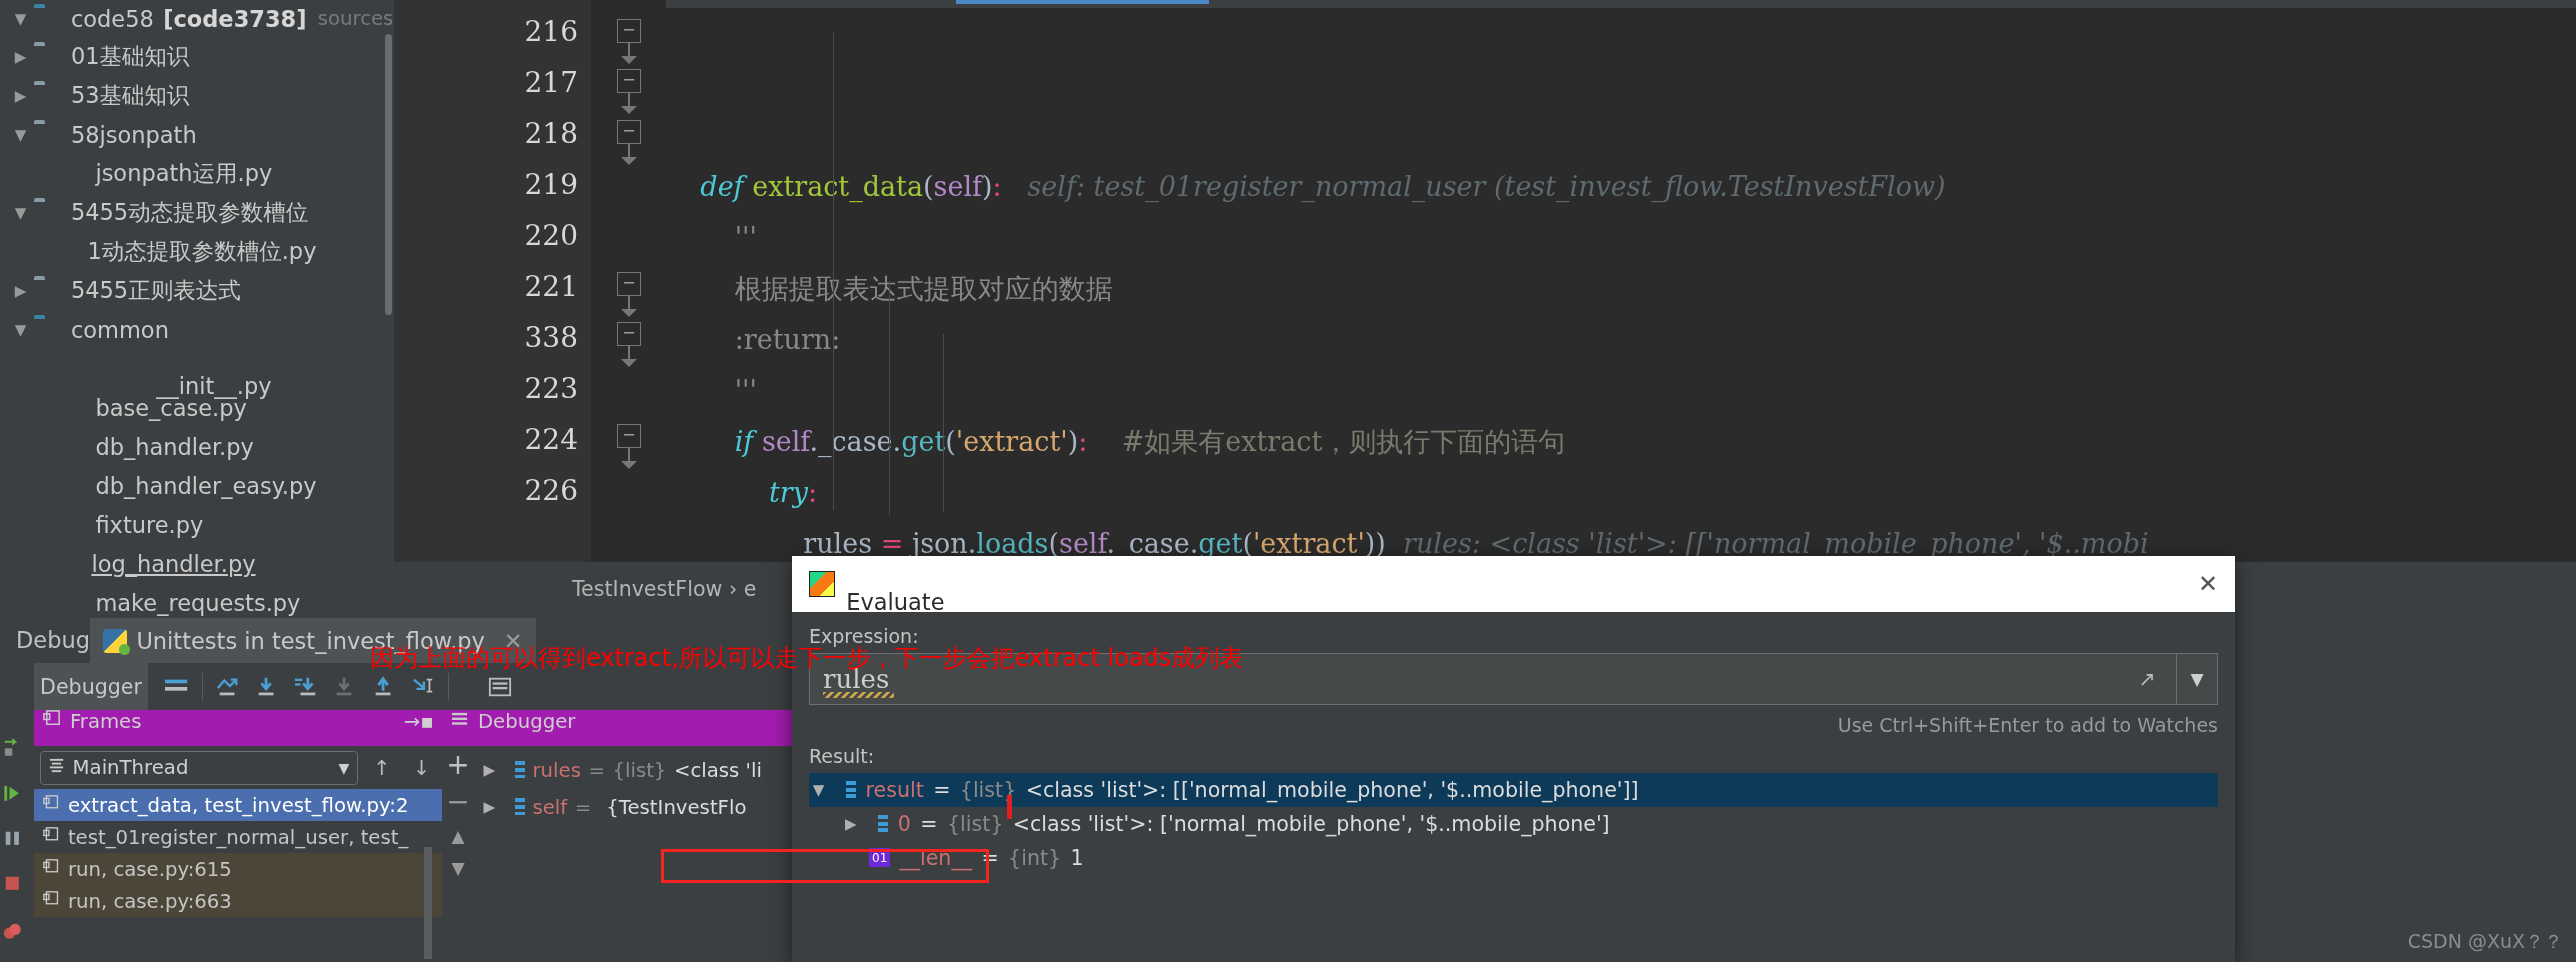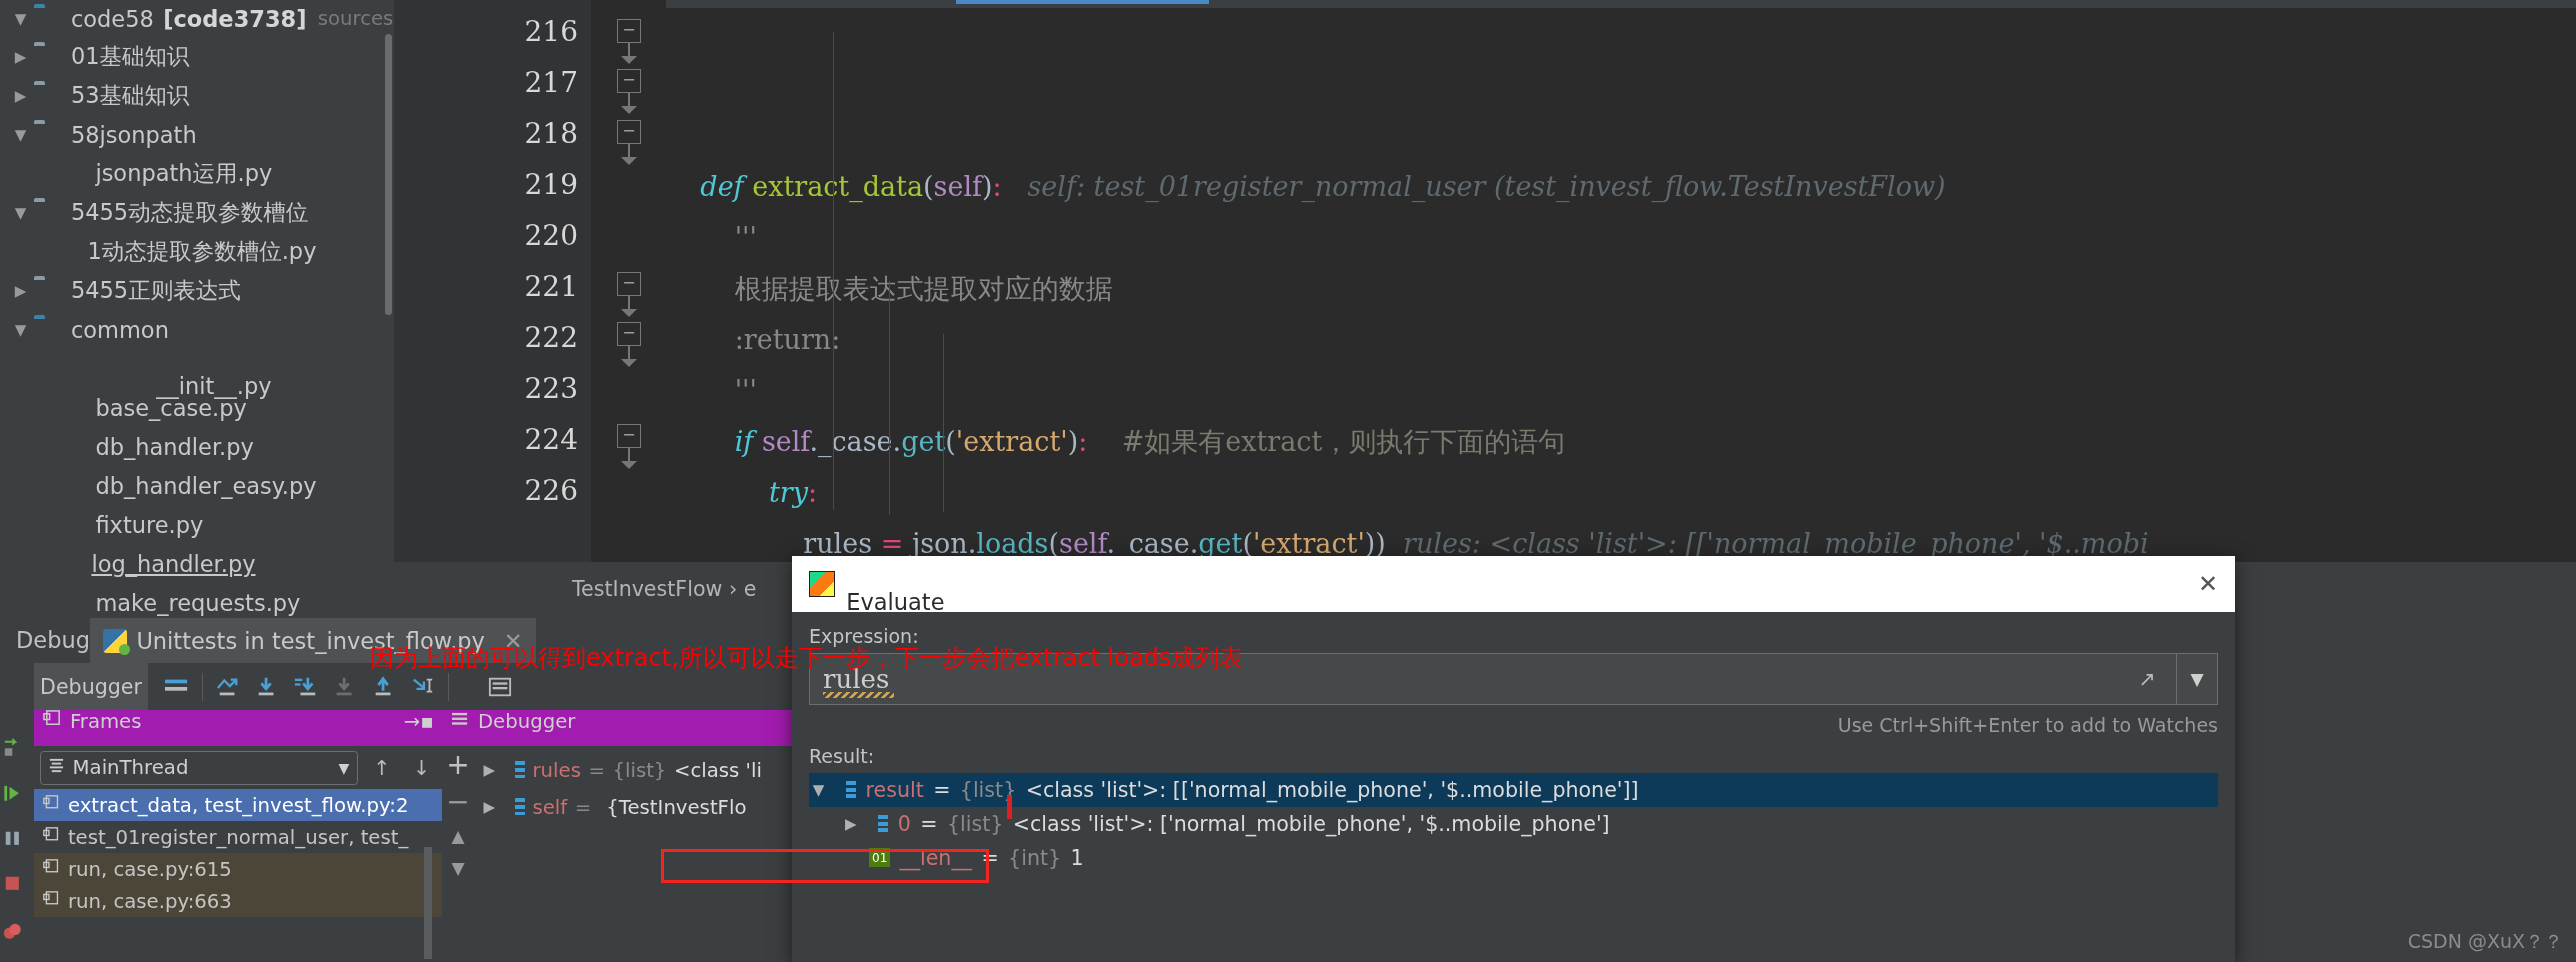--- a/index.html
+++ b/index.html
@@ -168,21 +168,21 @@
   .expr-drop { width:41px; border:0.9px solid #6b6f71; border-left:none; background:#45494a;
                display:flex; align-items:center; justify-content:center; color:#cfcfcf; font-size:17px; }
   .eval-hintline { text-align:right; font-size:19px; color:#9a9a9a; margin-top:9.4px; }
   .res-label { font-size:19px; color:#c4c4c4; margin-top:9.4px; }
   .res-tree { margin-top:5.6px; }
   .res-row { height:34px; display:flex; align-items:center; gap:9.4px; font-size:20.6px; white-space:nowrap; }
   .res-row.sel { background:#0d3a58; }
   .list-ico { width:19px; height:19px; position:relative; display:inline-block;}
   .list-ico i { position:absolute; right:0; width:10.3px; height:3.7px; background:#3d9bd6; }
   .list-ico i:nth-child(1){ top:0.9px;} .list-ico i:nth-child(2){ top:7.5px;} .list-ico i:nth-child(3){ top:14px;}
-  .int-ico { width:20.6px; height:19px; background:#4d7c0f; color:#fff; font-size:12px;
+  .int-ico { width:20.6px; height:19px; background:#6d28d9; color:#fff; font-size:12px;
              display:inline-flex; align-items:center; justify-content:center; }
   .vname { color:#ca7070; }
   .vtype { color:#8a8a8a; }
   .vval { color:#dcdcdc; }
   .red-cursor { position:absolute; left:1007px; top:795px; width:4.7px; height:24px; background:#e02020; }
 
   
   .annot {
     position:absolute; font-size:24px; color:#fe0000; white-space:nowrap;
     font-family:"DejaVu Sans","Liberation Sans",sans-serif;
@@ -290,21 +290,21 @@
       <div class="t" style="left:562px; width:253px; background:#4a88c7;"></div>
     </div>
     <div class="gutter">
       <div id="gutter-body" style="padding-top:5.6px;">
           <div class="ln">216</div>
           <div class="ln">217</div>
           <div class="ln">218</div>
           <div class="ln">219</div>
           <div class="ln">220</div>
           <div class="ln">221</div>
-          <div class="ln">222</div>
+          <div class="ln">338</div>
           <div class="ln">223</div>
           <div class="ln">224</div>
           <div class="ln">226</div>
         </div>
     </div>
     <div class="folds">
       <div class="fold tail" style="top:19px;">−</div>
       <div class="fold tail" style="top:69px;">−</div>
       <div class="fold tail" style="top:120px;">−</div>
       <div class="fold tail" style="top:272px;">−</div>

